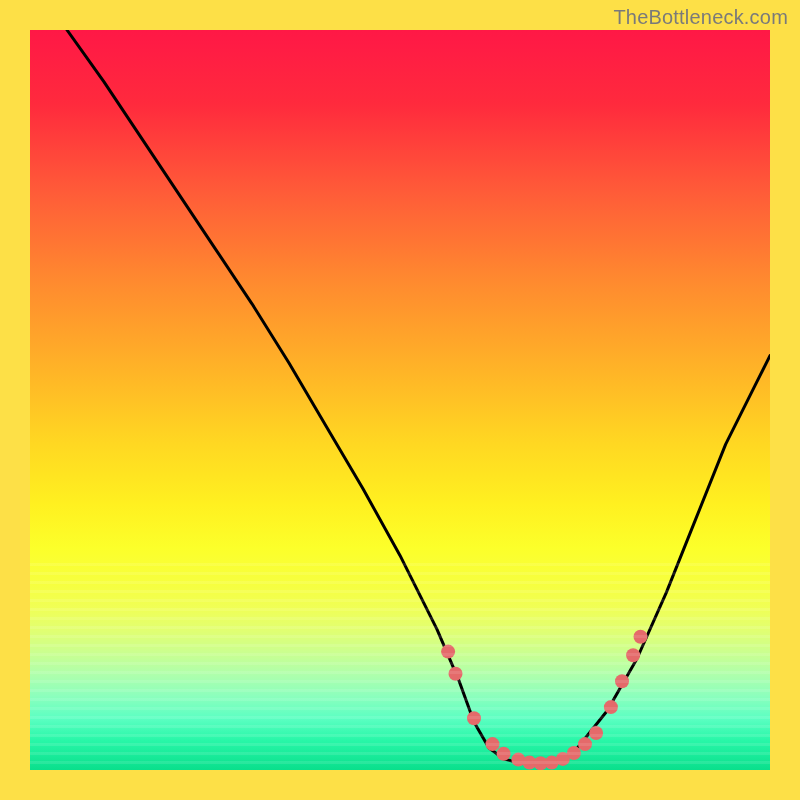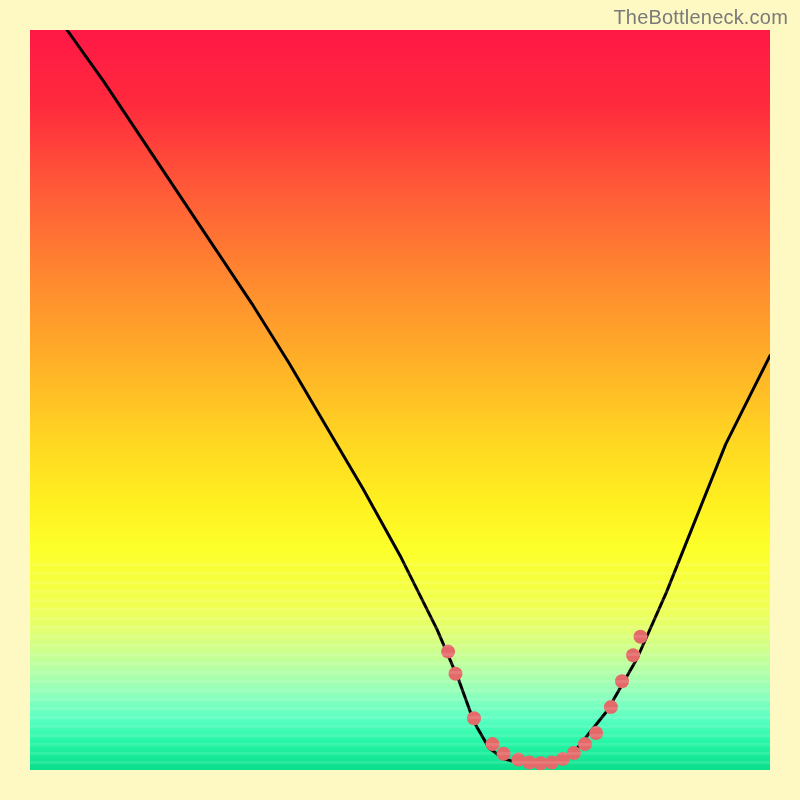--- a/index.html
+++ b/index.html
@@ -10,21 +10,21 @@
     background: #000;
     overflow: hidden;
     font-family: Arial, Helvetica, sans-serif;
   }
   .frame {
     position: absolute;
     left: 0;
     top: 0;
     width: 800px;
     height: 800px;
-    background: #fef9c3;
+    background: #fde047;
   }
   .plot {
     position: absolute;
     left: 30px;
     top: 30px;
     width: 740px;
     height: 740px;
     
     background: linear-gradient(to bottom,
       #ff1846 0%,

